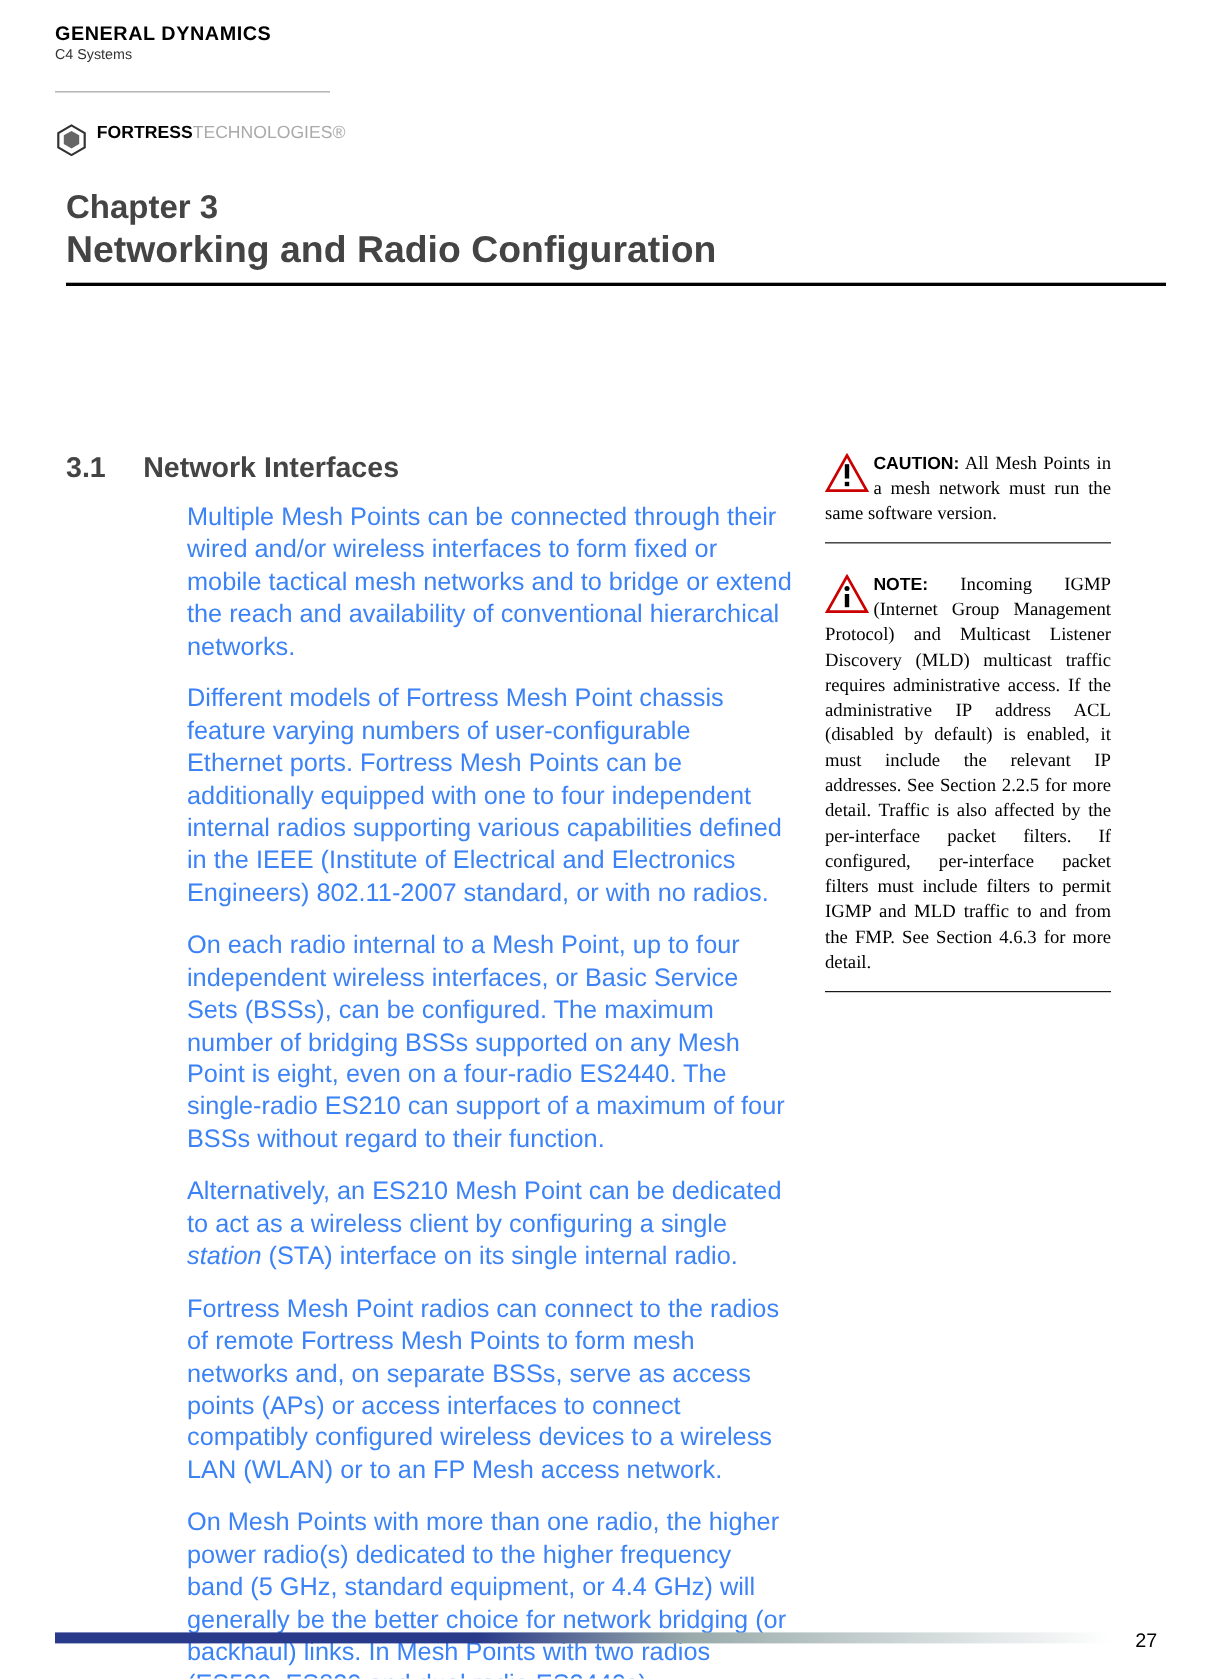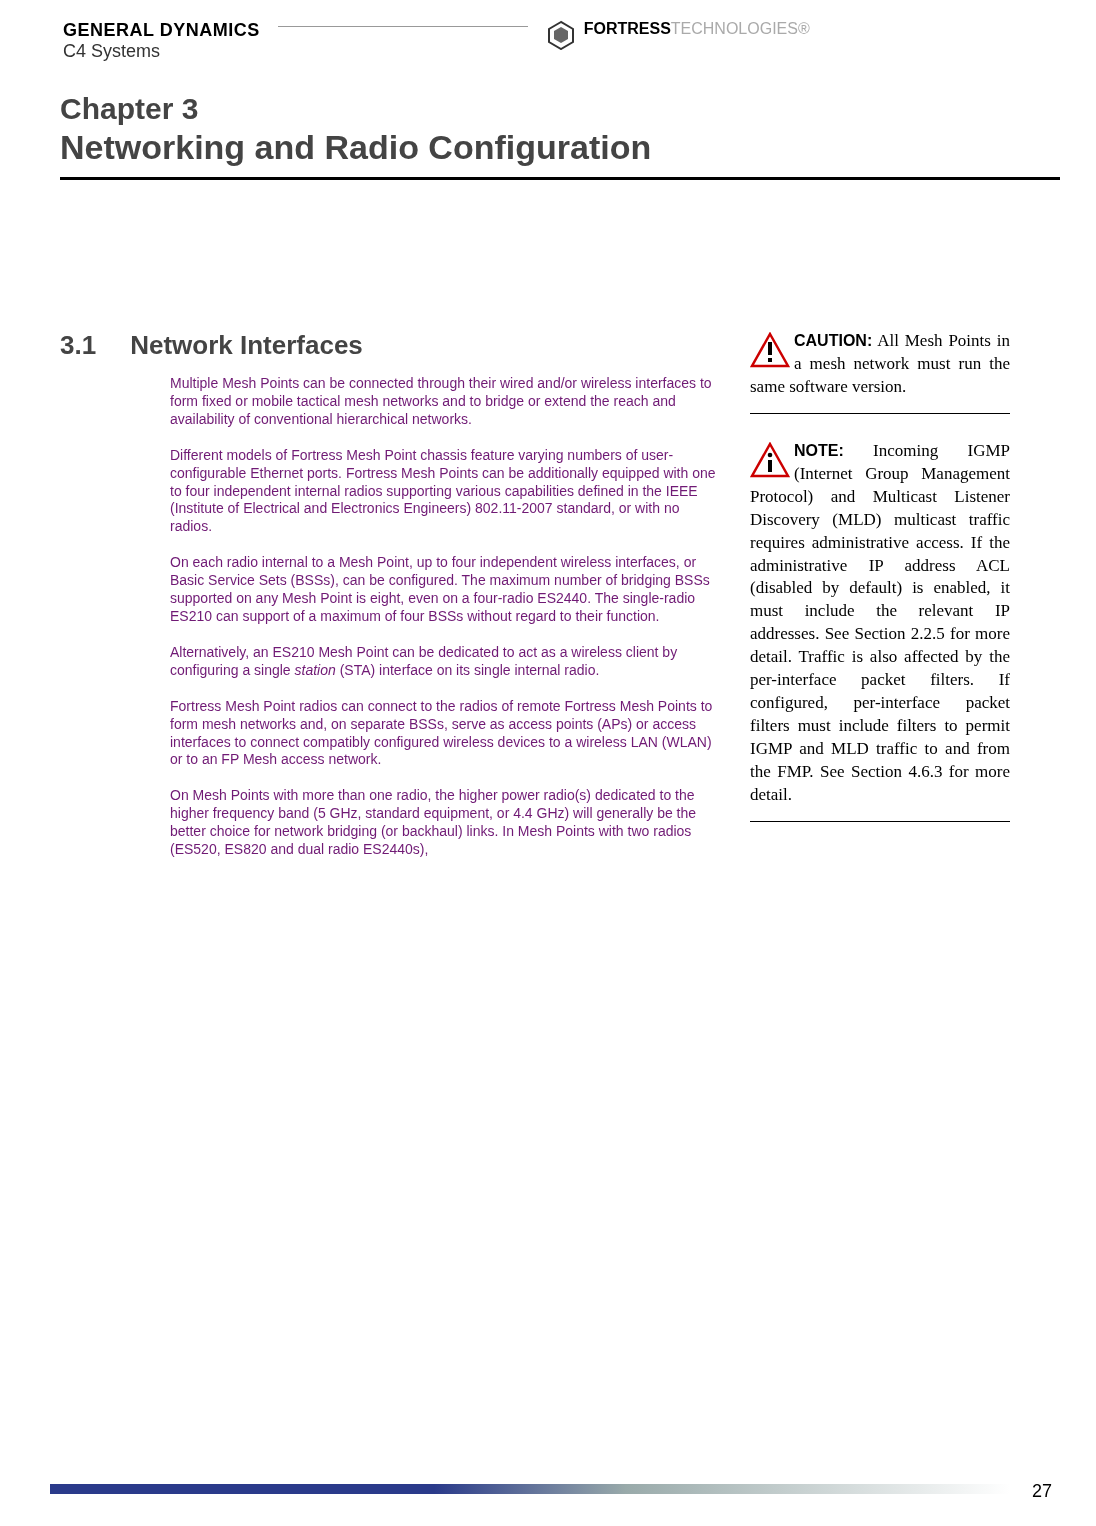--- a/index.html
+++ b/index.html
@@ -13,31 +13,31 @@
     overflow: hidden;
   }
   .header {
     display: flex;
     justify-content: space-between;
     align-items: flex-start;
     padding: 20px 40px 0 50px;
   }
   .logos {
     display: flex;
+    flex-direction: column;
     gap: 18px;
-    margin-left: 13px;
   }
   .gd-logo {
     font-weight: 900;
     font-size: 18px;
     letter-spacing: 0.5px;
     font-family: "Arial Black", Arial, sans-serif;
   }
   .gd-sub {
-    font-size: 18px;
+    font-size: 13px;
     color: #333;
     margin-top: -2px;
     font-weight: 400;
   }
   .gd-line {
     border-top: 1px solid #999;
     margin: 6px 0 10px 0;
     width: 250px;
   }
   .fortress-logo-row {
@@ -106,25 +106,25 @@
     font-size: 26px;
     color: #444;
     margin-bottom: 14px;
   }
   .section-head .num {
     margin-right: 34px;
     margin-top: 24px;
   }
   .body-p {
     font-family: Arial, Helvetica, sans-serif;
-    font-size: 14px;
+    font-size: 23px;
     line-height: 1.28;
     margin-bottom: 18px;
     margin-left: 110px;
-    color: #701a75;
+    color: #3b82f6;
   }
   .body-p .italic {
     font-style: italic;
   }
   .side-col {
     width: 260px;
     font-family: "Book Antiqua", Palatino, serif;
   }
   .callout {
     font-size: 17px;

